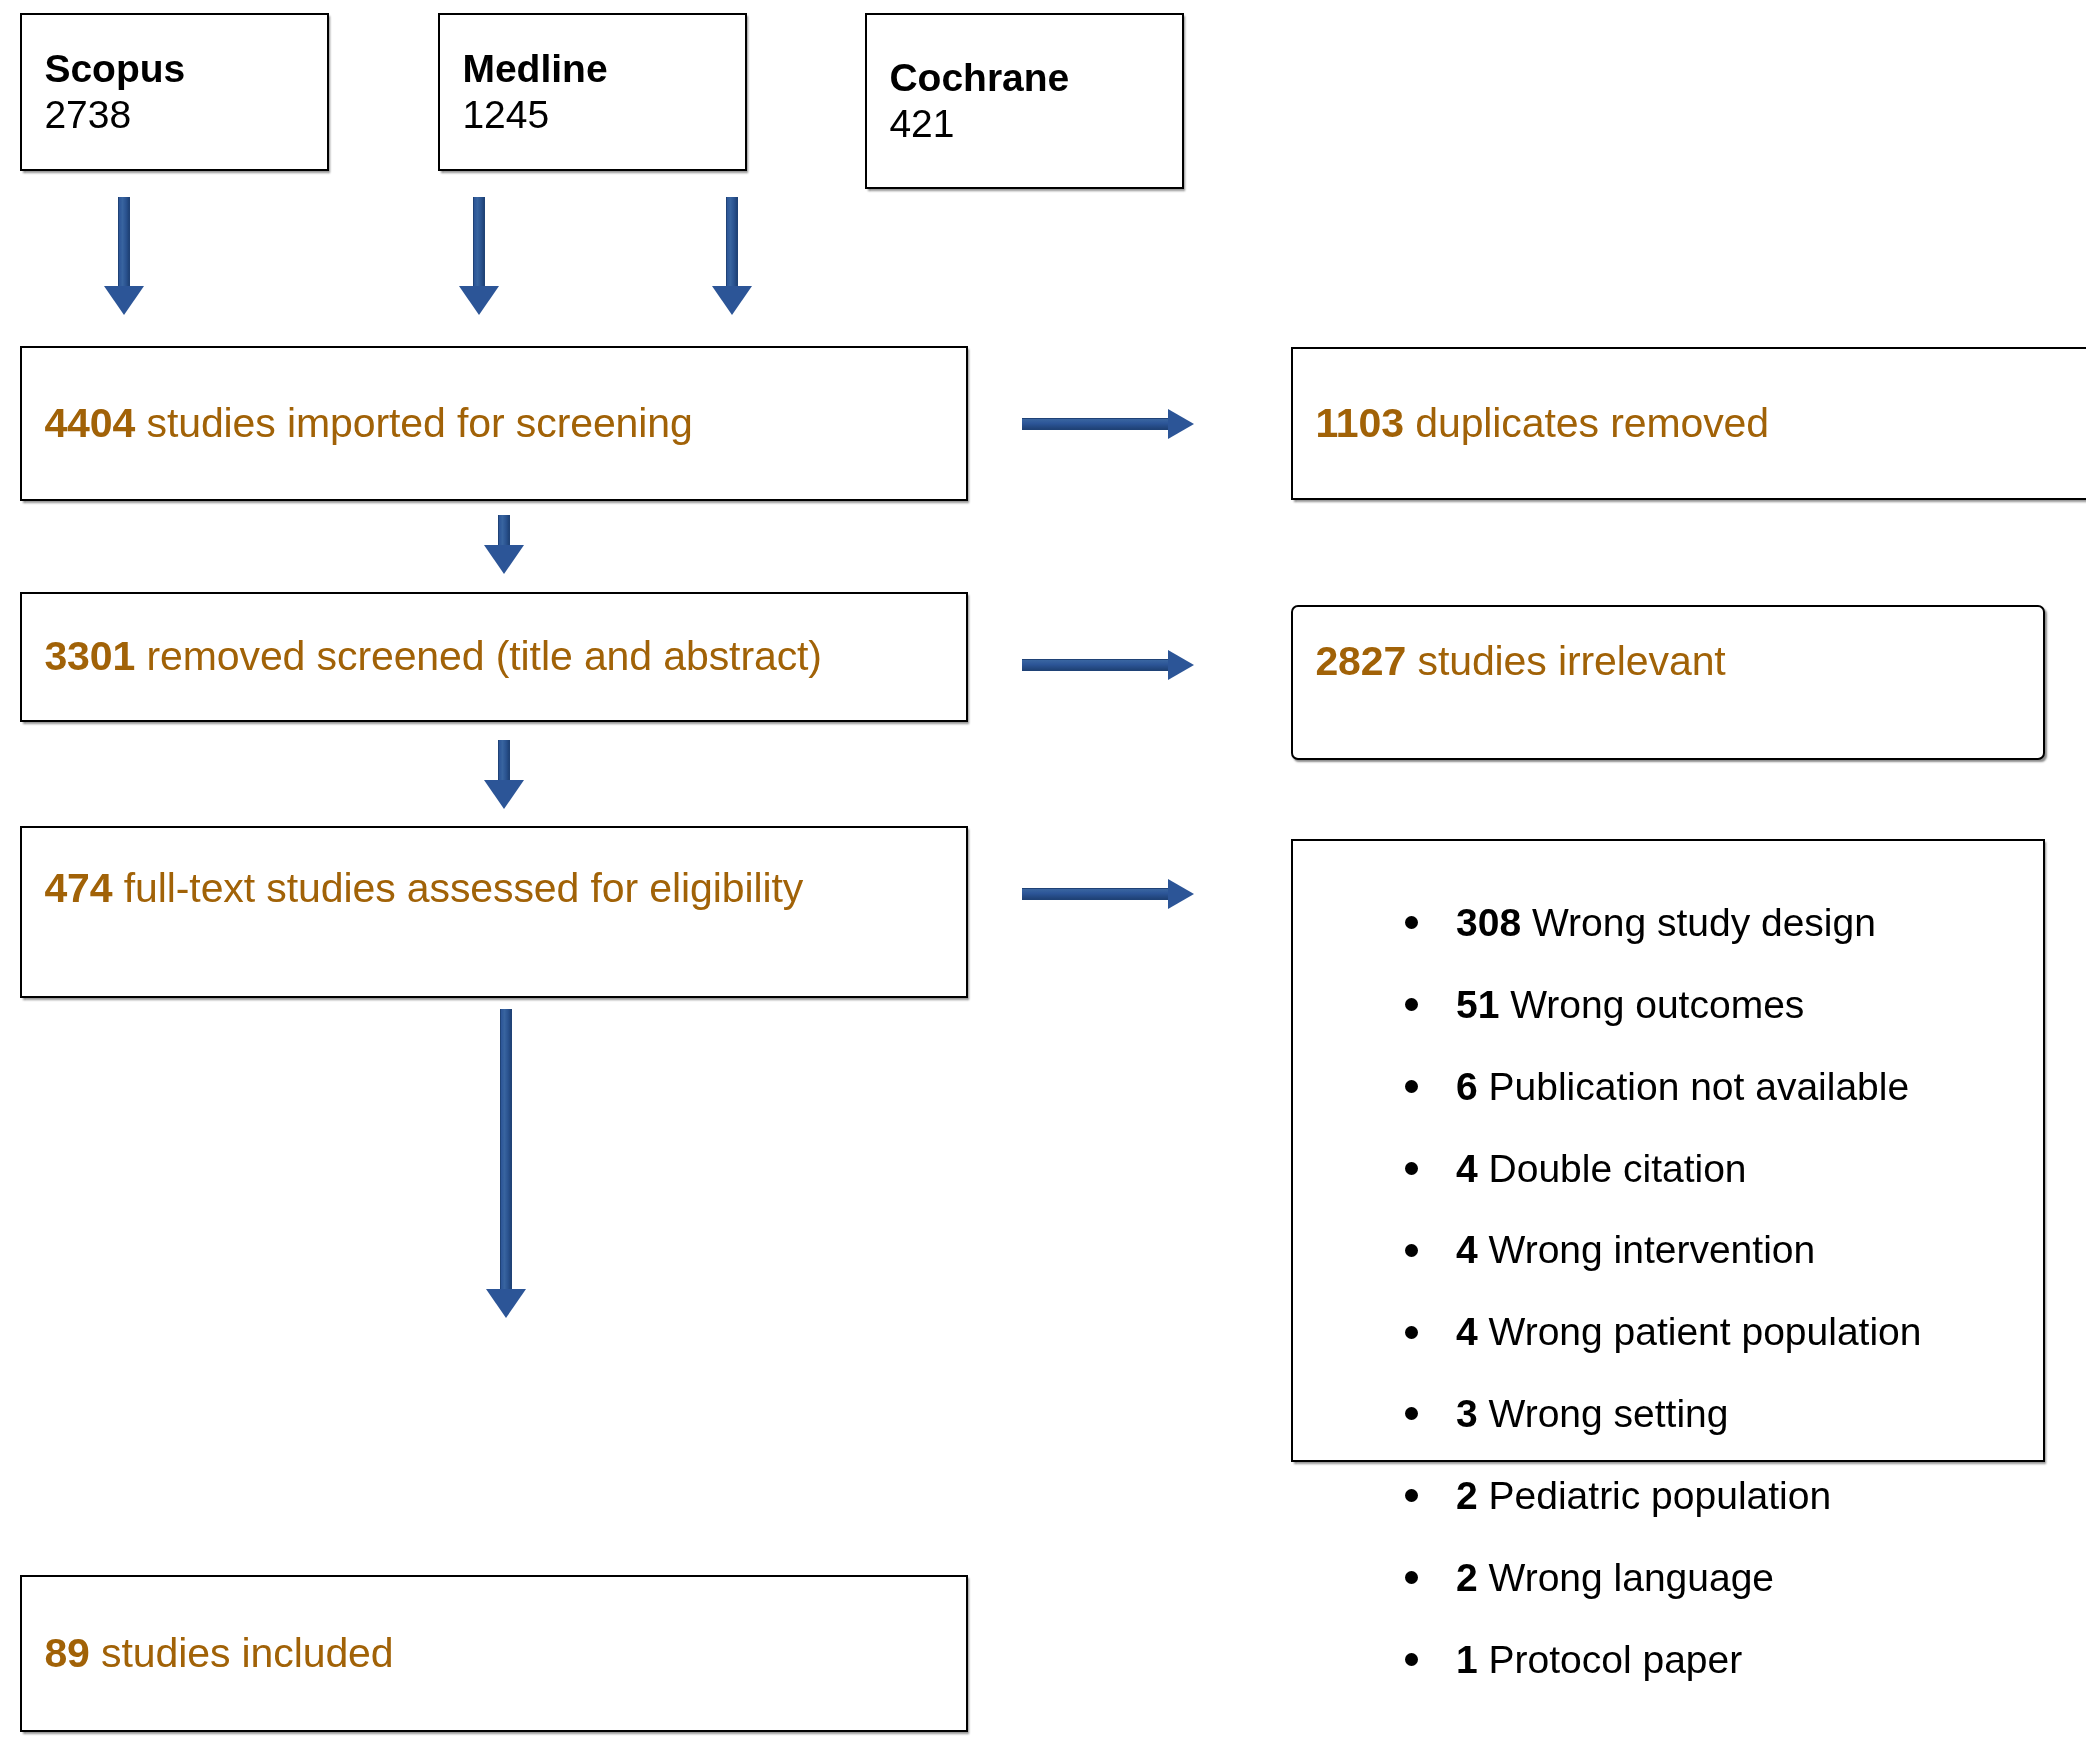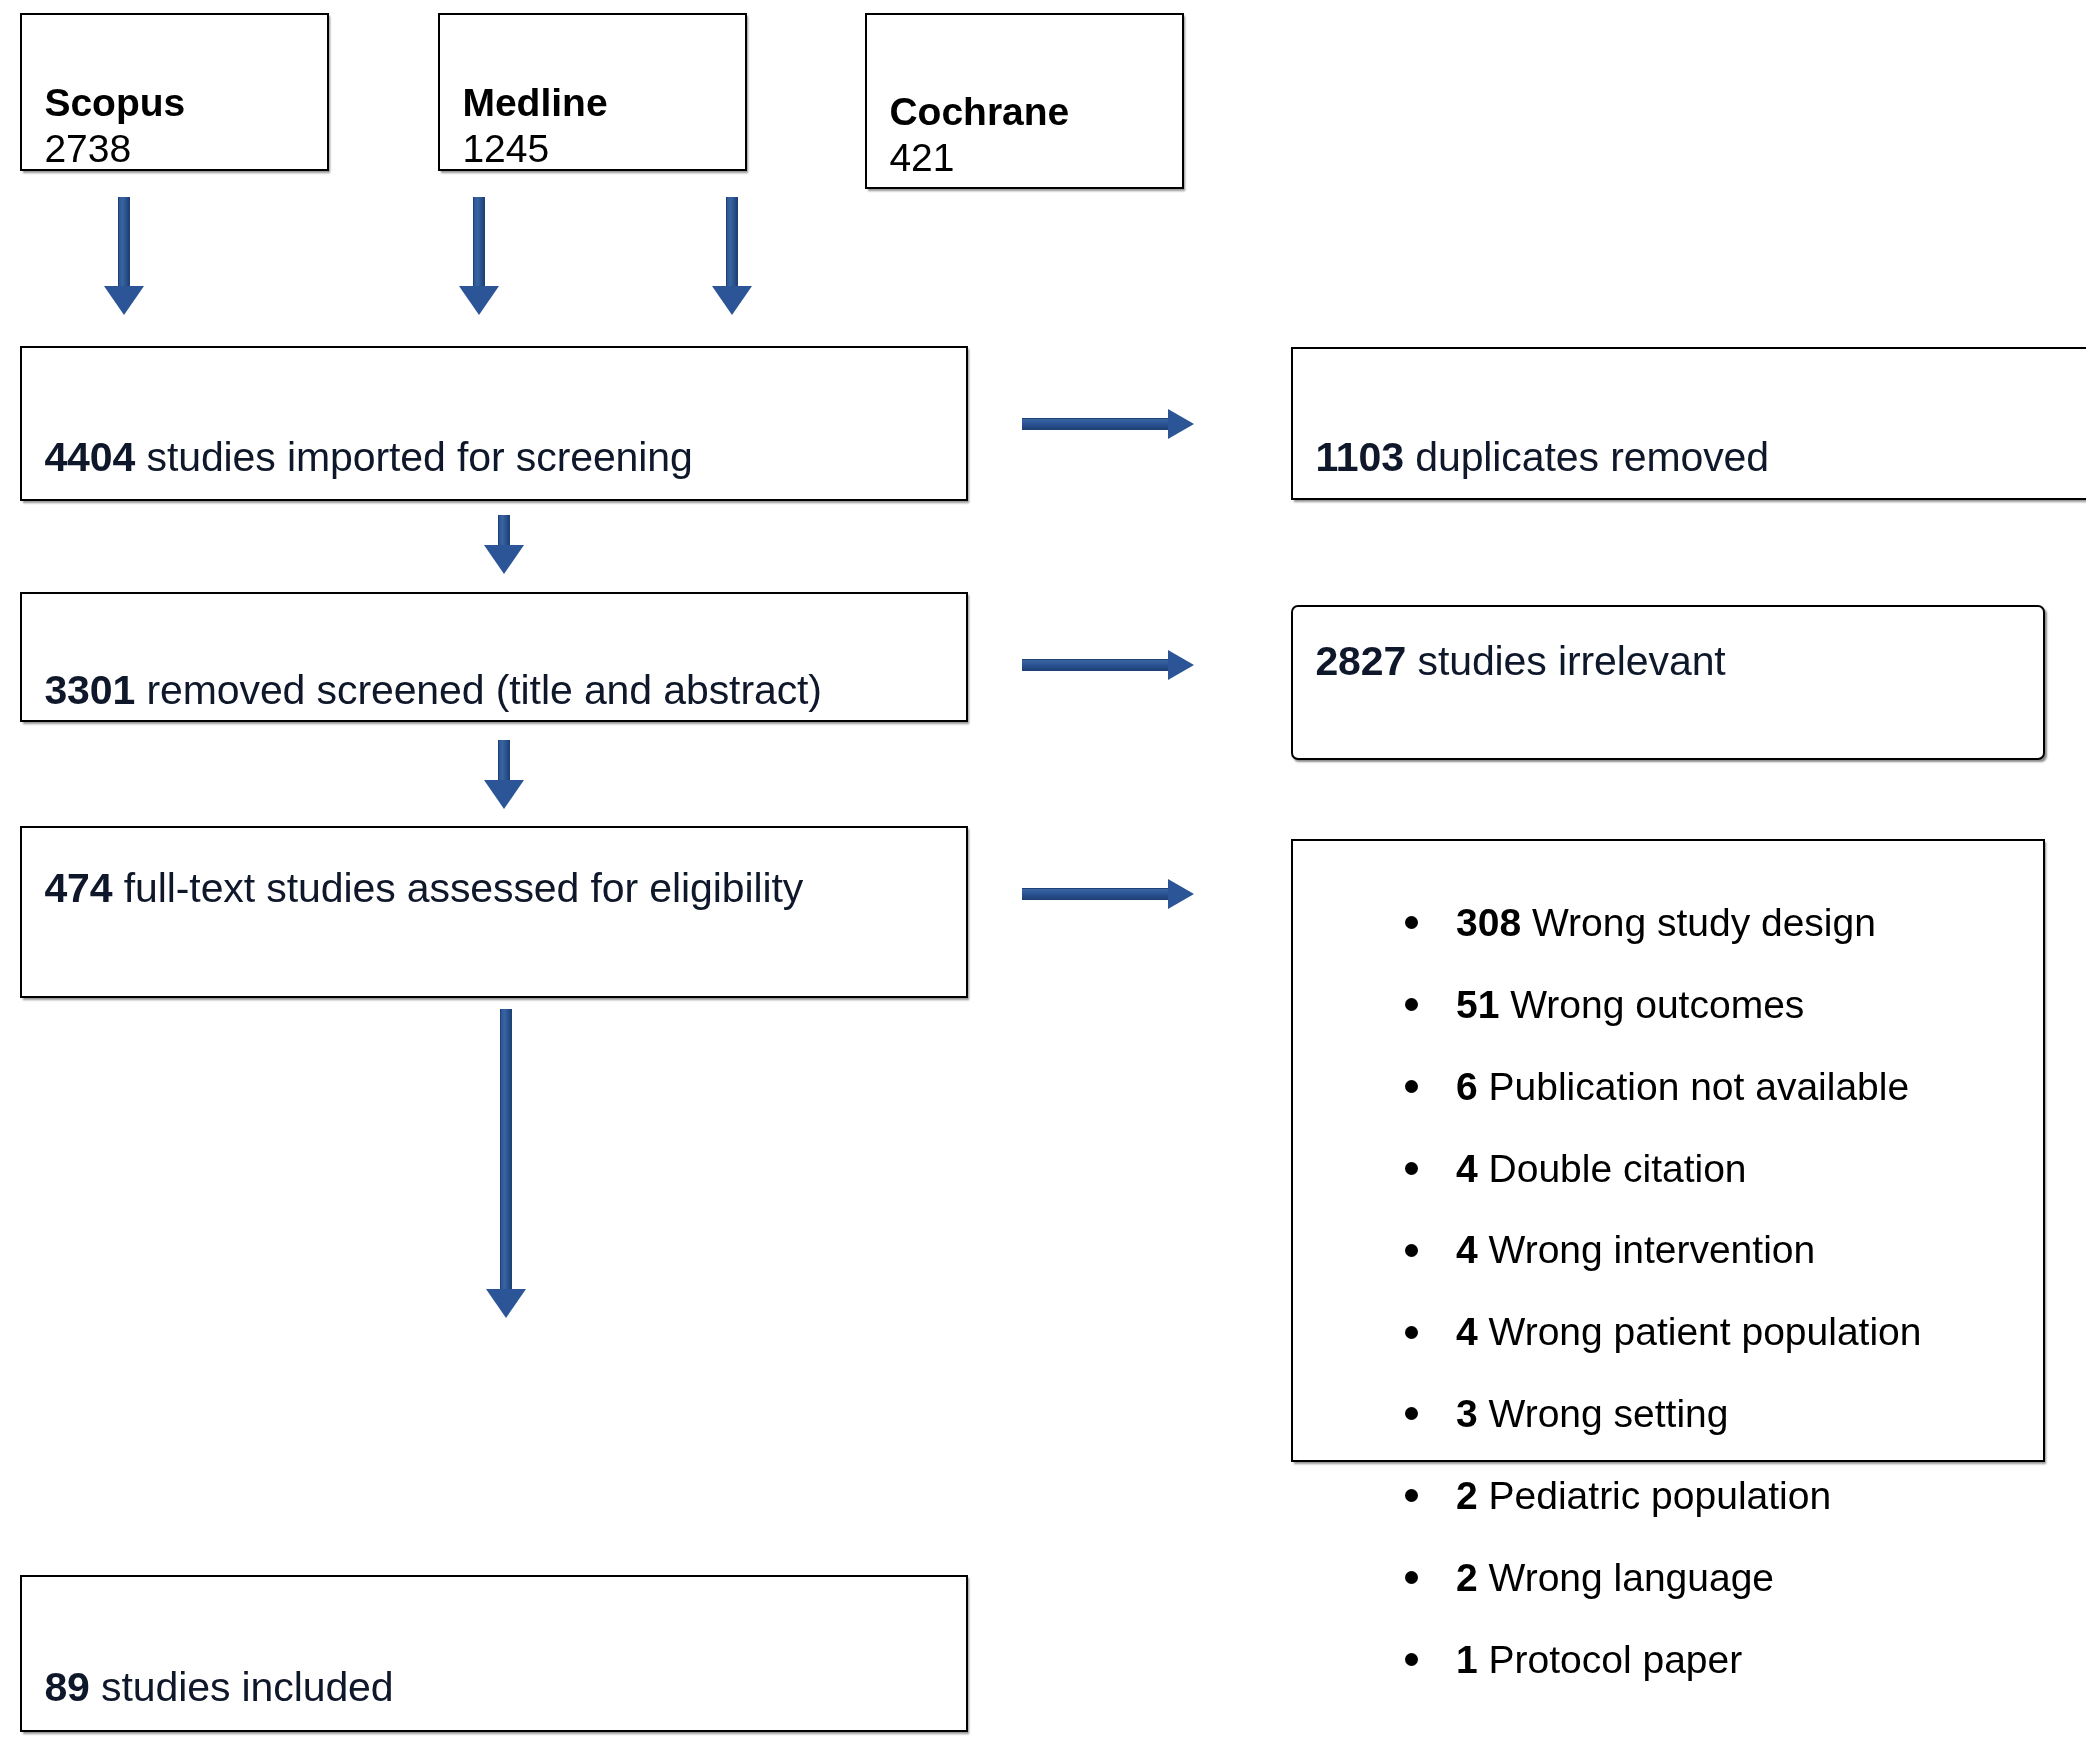--- a/index.html
+++ b/index.html
@@ -28,30 +28,29 @@
     box-shadow: 2px 2.6px 2px -0.7px rgba(0,0,0,0.45);
   }
   .box-inner {
     position: absolute;
     left: 22.4px;
     right: 13px;
   }
   .box-inner.vcenter {
     top: 50%;
     transform: translateY(-50%);
-    margin-top: 34px;
   }
   .box-inner.vtop {
     top: 28px;
   }
 
   .line {
     font-size: 41px;
     line-height: 1.30;
-    color: #0f172a;
+    color: #a16207;
     white-space: nowrap;
     letter-spacing: -0.1px;
   }
   .num { font-weight: bold; }
 
   
   .src-title {
     font-size: 39px;
     font-weight: bold;
     line-height: 1.18;

